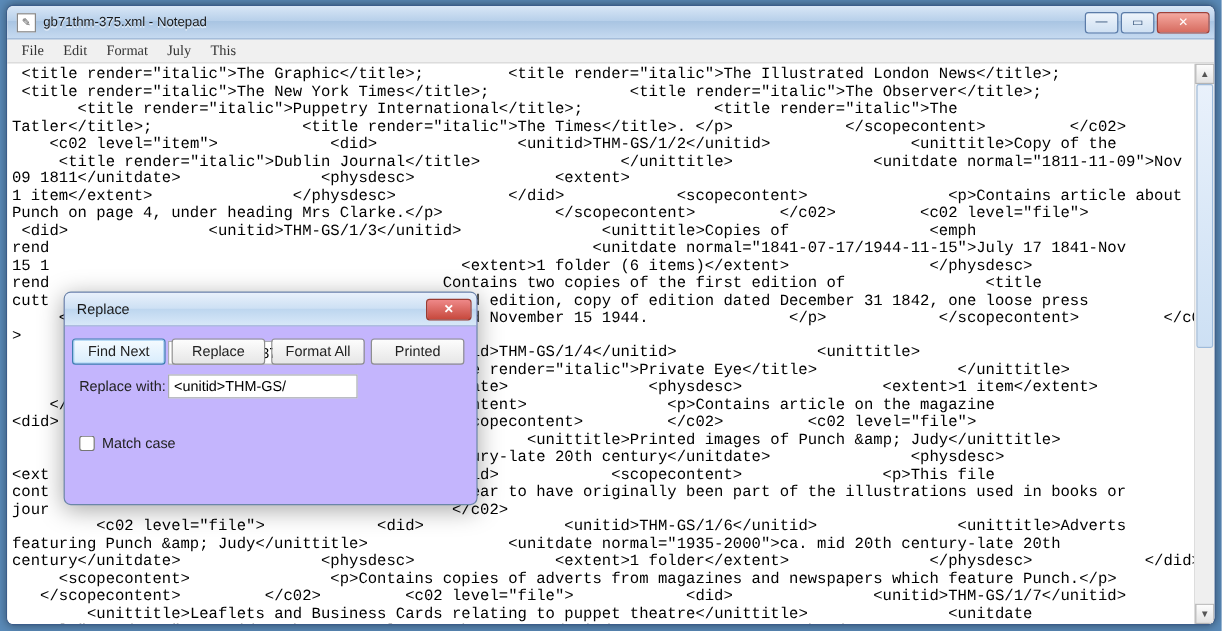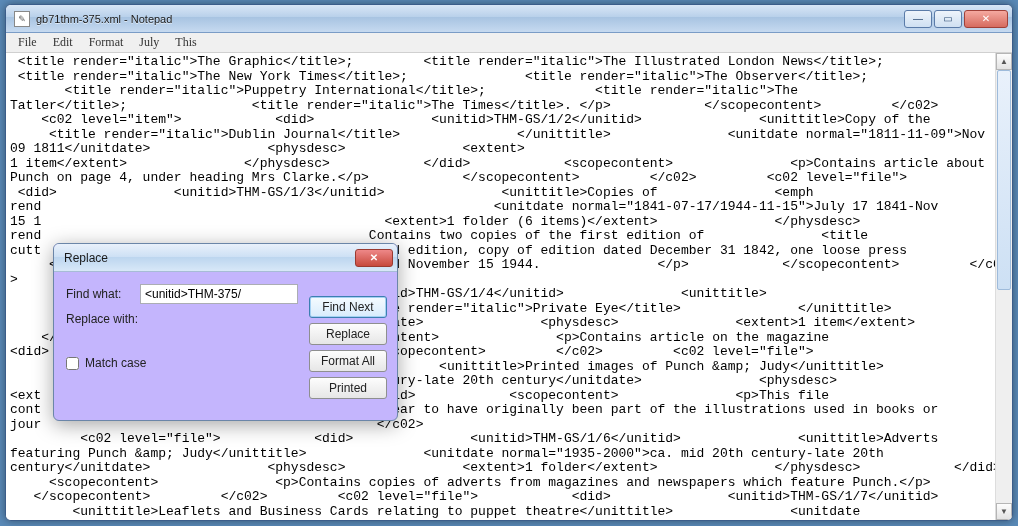--- a/index.html
+++ b/index.html
@@ -115,22 +115,22 @@
   .row { display:flex; align-items:center; margin-bottom:8px; }
   .row label { width: 74px; }
   .row input[type=text] {
     width: 158px; height:20px;
     border:1px solid #abadb3;
     padding: 1px 4px;
     font-family: Tahoma, sans-serif;
     font-size:12px;
   }
   .dlg-btns {
-    position:absolute; right:10px; top:24px;
-    display:flex; flex-direction:column; gap:5px;text-align:center;
+    position:absolute; right:10px; top:10px;
+    display:flex; flex-direction:row; gap:5px;text-align:center;
   }
   .dbtn {
     width: 78px; height:22px;
     background: linear-gradient(#fdfdfd,#e6e6e6);
     border:1px solid #8e8f8f;
     border-radius:3px;
     font-size:12px;
     display:flex;align-items:center;justify-content:center;
     color:#222;
   }
@@ -207,20 +207,21 @@
         <div class="t">Replace</div>
         <div class="dlg-close">✕</div>
       </div>
       <div class="dlg-body">
         <div class="row">
           <label>Find what:</label>
           <input type="text" value="&lt;unitid&gt;THM-375/" style="">
         </div>
         <div class="row">
           <label>Replace with:</label>
+          <input type="text" value="&lt;unitid&gt;THM-GS/" style="">
         </div>
         <div class="chk">
           <input type="checkbox" style="">
           <span>Match case</span>
         </div>
         <div class="dlg-btns">
           <div class="dbtn primary">Find Next</div>
           <div class="dbtn">Replace</div>
           <div class="dbtn">Format All</div>
           <div class="dbtn">Printed</div>

